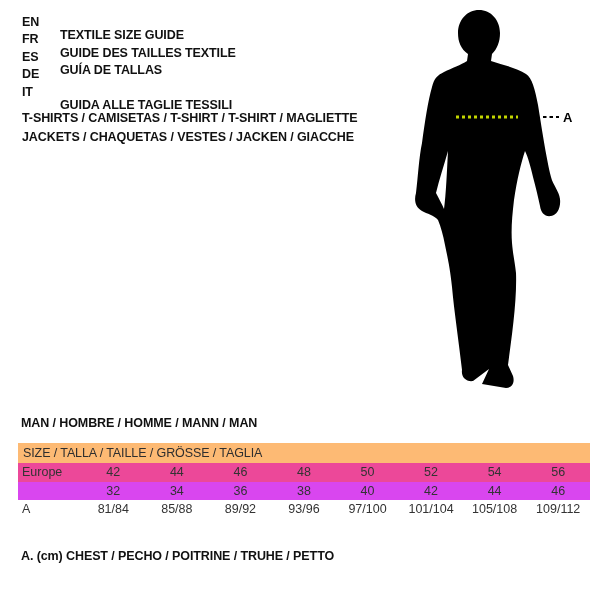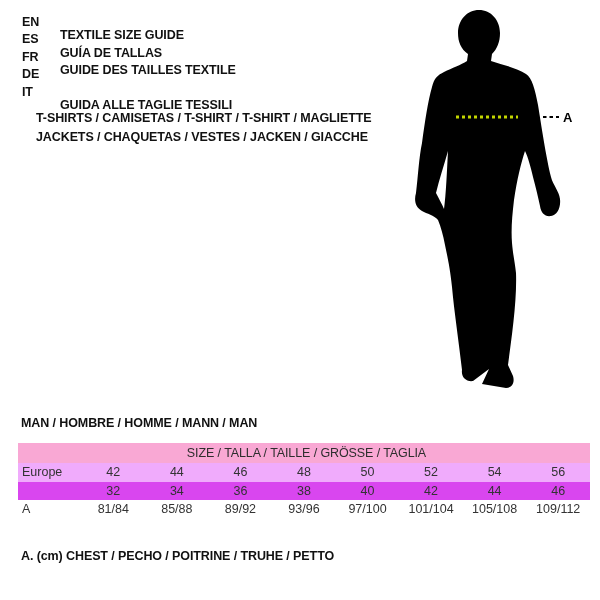--- a/index.html
+++ b/index.html
@@ -6,59 +6,59 @@
   body{width:600px;height:600px;background:#ffffff;font-family:"Liberation Sans",sans-serif;color:#111;}
   #page{position:relative;width:600px;height:600px;background:#fff;overflow:hidden;}
 
   
   .langs{position:absolute;left:22px;top:13px;}
   .lang-row{display:flex;height:17.5px;align-items:center;}
   .lang-code{width:38px;font-size:12.5px;font-weight:700;letter-spacing:-.1px;}
   .lang-label{font-size:12.5px;font-weight:700;letter-spacing:-.1px;white-space:nowrap;margin-top:27px;}
 
   
-  .cats{position:absolute;left:36px;top:109px;}
+  .cats{position:absolute;left:22px;top:109px;}
   .cat-line{font-size:12.5px;font-weight:700;letter-spacing:-.1px;line-height:19px;white-space:nowrap;}
 
   
   .figure{position:absolute;left:400px;top:5px;width:180px;height:390px;}
 
   
   .section-title{position:absolute;left:21px;top:416px;font-size:12.5px;font-weight:700;letter-spacing:-.1px;}
 
   
   .size-table{position:absolute;left:18px;top:443px;width:572px;border-collapse:collapse;table-layout:fixed;}
-  .size-table th{background:#f9a8d4;font-weight:400;font-size:12.5px;color:#2e2e2e;text-align:center;height:18px;padding:1px 0 1px 5px;letter-spacing:-.1px;}
+  .size-table th{background:#fdba74;font-weight:400;font-size:12.5px;color:#2e2e2e;text-align:left;height:18px;padding:1px 0 1px 5px;letter-spacing:-.1px;}
   .size-table td{font-size:12.5px;color:#333;text-align:center;height:18.5px;padding:0;font-weight:400;}
   .size-table td.lbl{text-align:left;padding-left:4px;width:54px;color:#333;}
-  .size-table tr.r0 td{background:#f0abfc;}
+  .size-table tr.r0 td{background:#ec4899;}
   .size-table tr.r1 td{background:#f1f1f1;}
   .size-table tr.r2 td{background:#d946ef;}
   .size-table tr.r3 td{background:#ffffff;}
 
   
   .footnote{position:absolute;left:21px;top:549px;font-size:12.5px;font-weight:700;letter-spacing:-.1px;}
 </style>
 </head>
 <body>
 
 <div id="page">
 
   <div class="langs">
     <div class="lang-row">
       <span class="lang-code">EN</span>
       <span class="lang-label">TEXTILE SIZE GUIDE</span>
     </div>
     <div class="lang-row">
+      <span class="lang-code">FR</span>
+      <span class="lang-label">GUIDE DES TAILLES TEXTILE</span>
+    </div>
+    <div class="lang-row">
       <span class="lang-code">ES</span>
       <span class="lang-label">GUÍA DE TALLAS</span>
-    </div>
-    <div class="lang-row">
-      <span class="lang-code">FR</span>
-      <span class="lang-label">GUIDE DES TAILLES TEXTILE</span>
     </div>
     <div class="lang-row">
       <span class="lang-code">DE</span>
     </div>
     <div class="lang-row">
       <span class="lang-code">IT</span>
       <span class="lang-label">GUIDA ALLE TAGLIE TESSILI</span>
     </div>
   </div>
 

